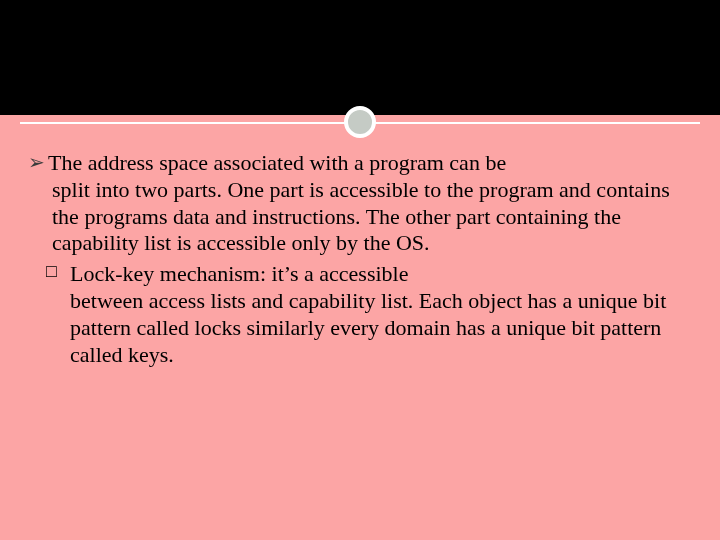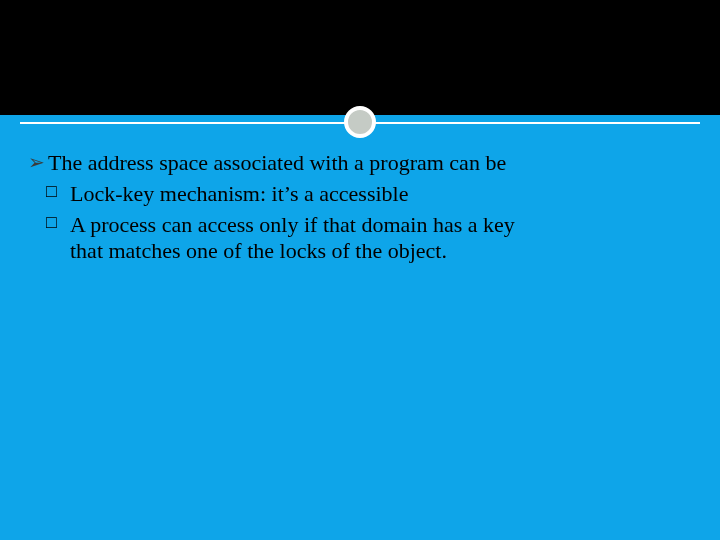--- a/index.html
+++ b/index.html
@@ -8,21 +8,21 @@
     width: 720px;
     height: 540px;
     background: #fff;
     font-family: Georgia, "Times New Roman", serif;
     overflow: hidden;
   }
   .slide {
     position: relative;
     width: 720px;
     height: 540px;
-    background: #0ea5e9;
+    background: #fca5a5;
     box-sizing: border-box;
   }
   .header-band {
     position: absolute;
     top: 0;
     left: 0;
     width: 100%;
     height: 115px;
     background: #000;
   }
@@ -91,25 +91,23 @@
 
 <div class="slide">
   <div class="header-band"></div>
   <div class="rule"></div>
   <div class="circle"></div>
 
   <div class="content">
 
     <div class="item">
       <span class="bullet-arrow">➢</span><span class="txt-first">The address space associated with a program can be</span>
+      <span class="txt-rest">split into two parts. One part is accessible to the program and contains the programs data and instructions. The other part containing the capability list is accessible only by the  OS.</span>
     </div>
 
     <div class="item">
       <span class="bullet-box">□</span><span class="txt-first"><span class="bold">Lock-key mechanism:</span><span> it’s a accessible</span></span>
+      <span class="txt-rest-box">between access lists and capability list. Each object has a unique bit pattern called locks similarly every domain has  a unique bit pattern called keys.</span>
     </div>
 
-    <div class="item">
-      <span class="bullet-box">□</span><span class="txt-first">A process can access only if that  domain has a key</span>
-      <span class="txt-rest-box">that matches one of the locks of the object.</span>
-    </div>
 
   </div>
 </div>
 
 </body></html>

